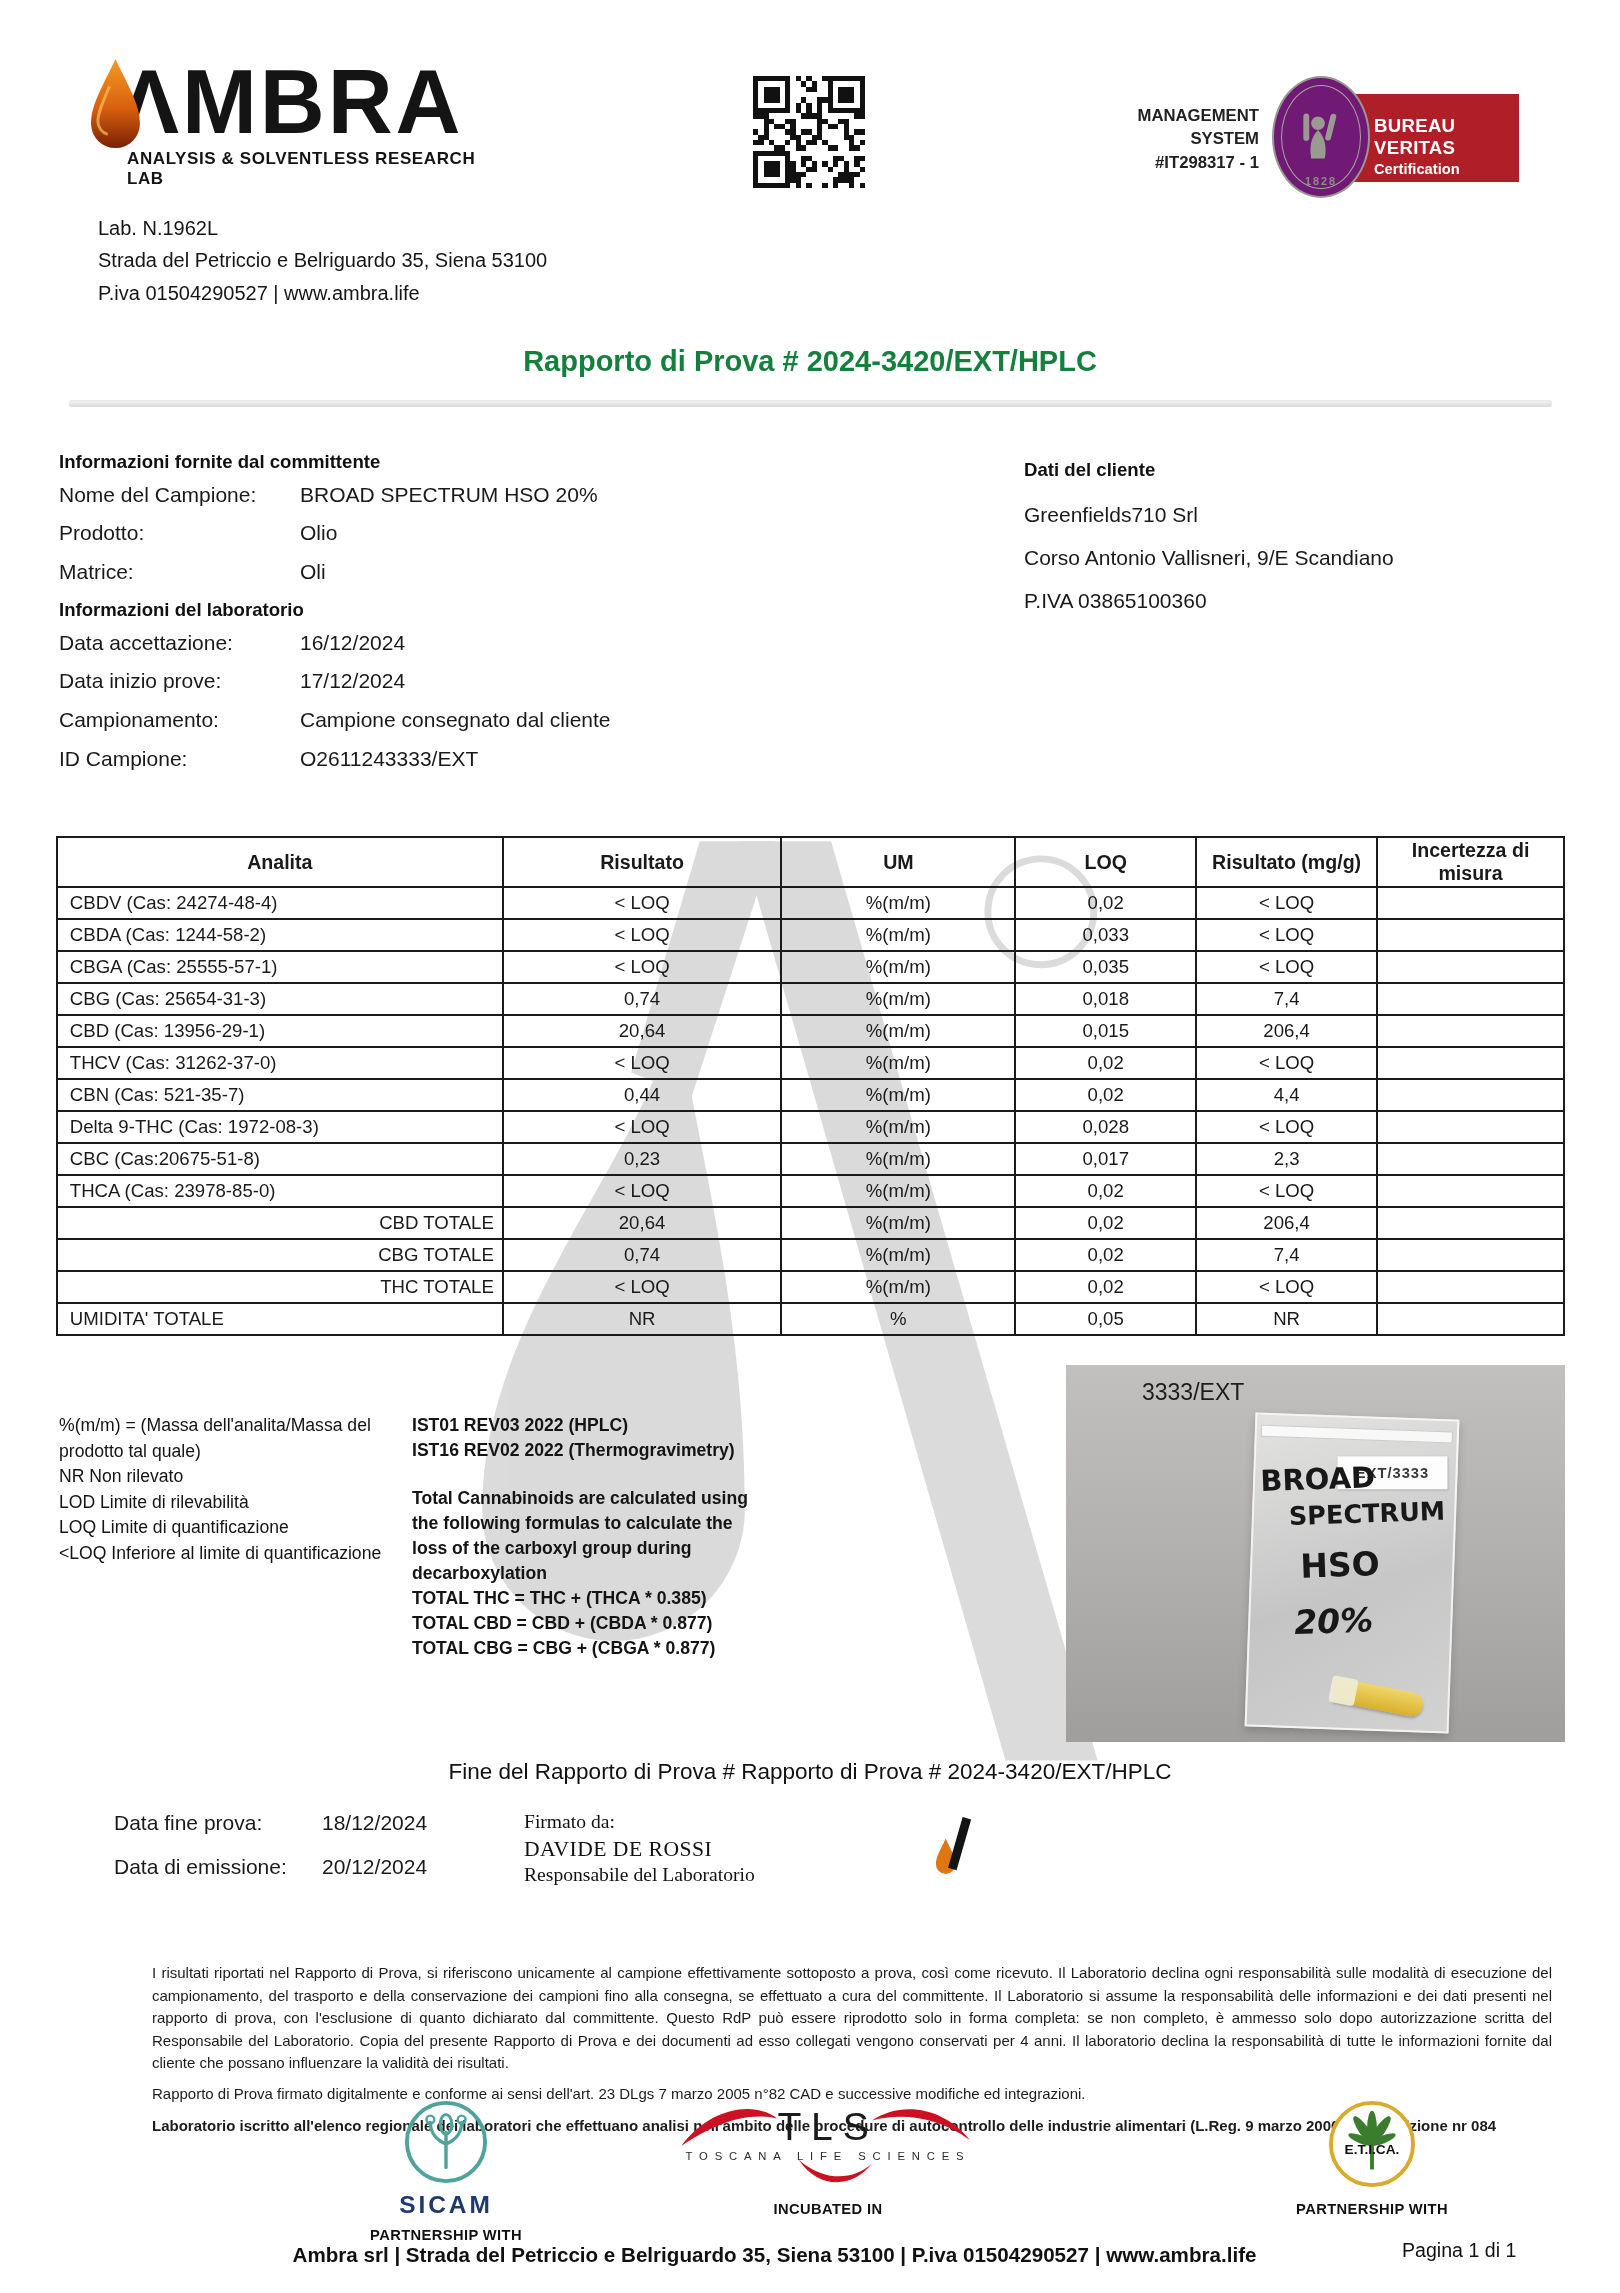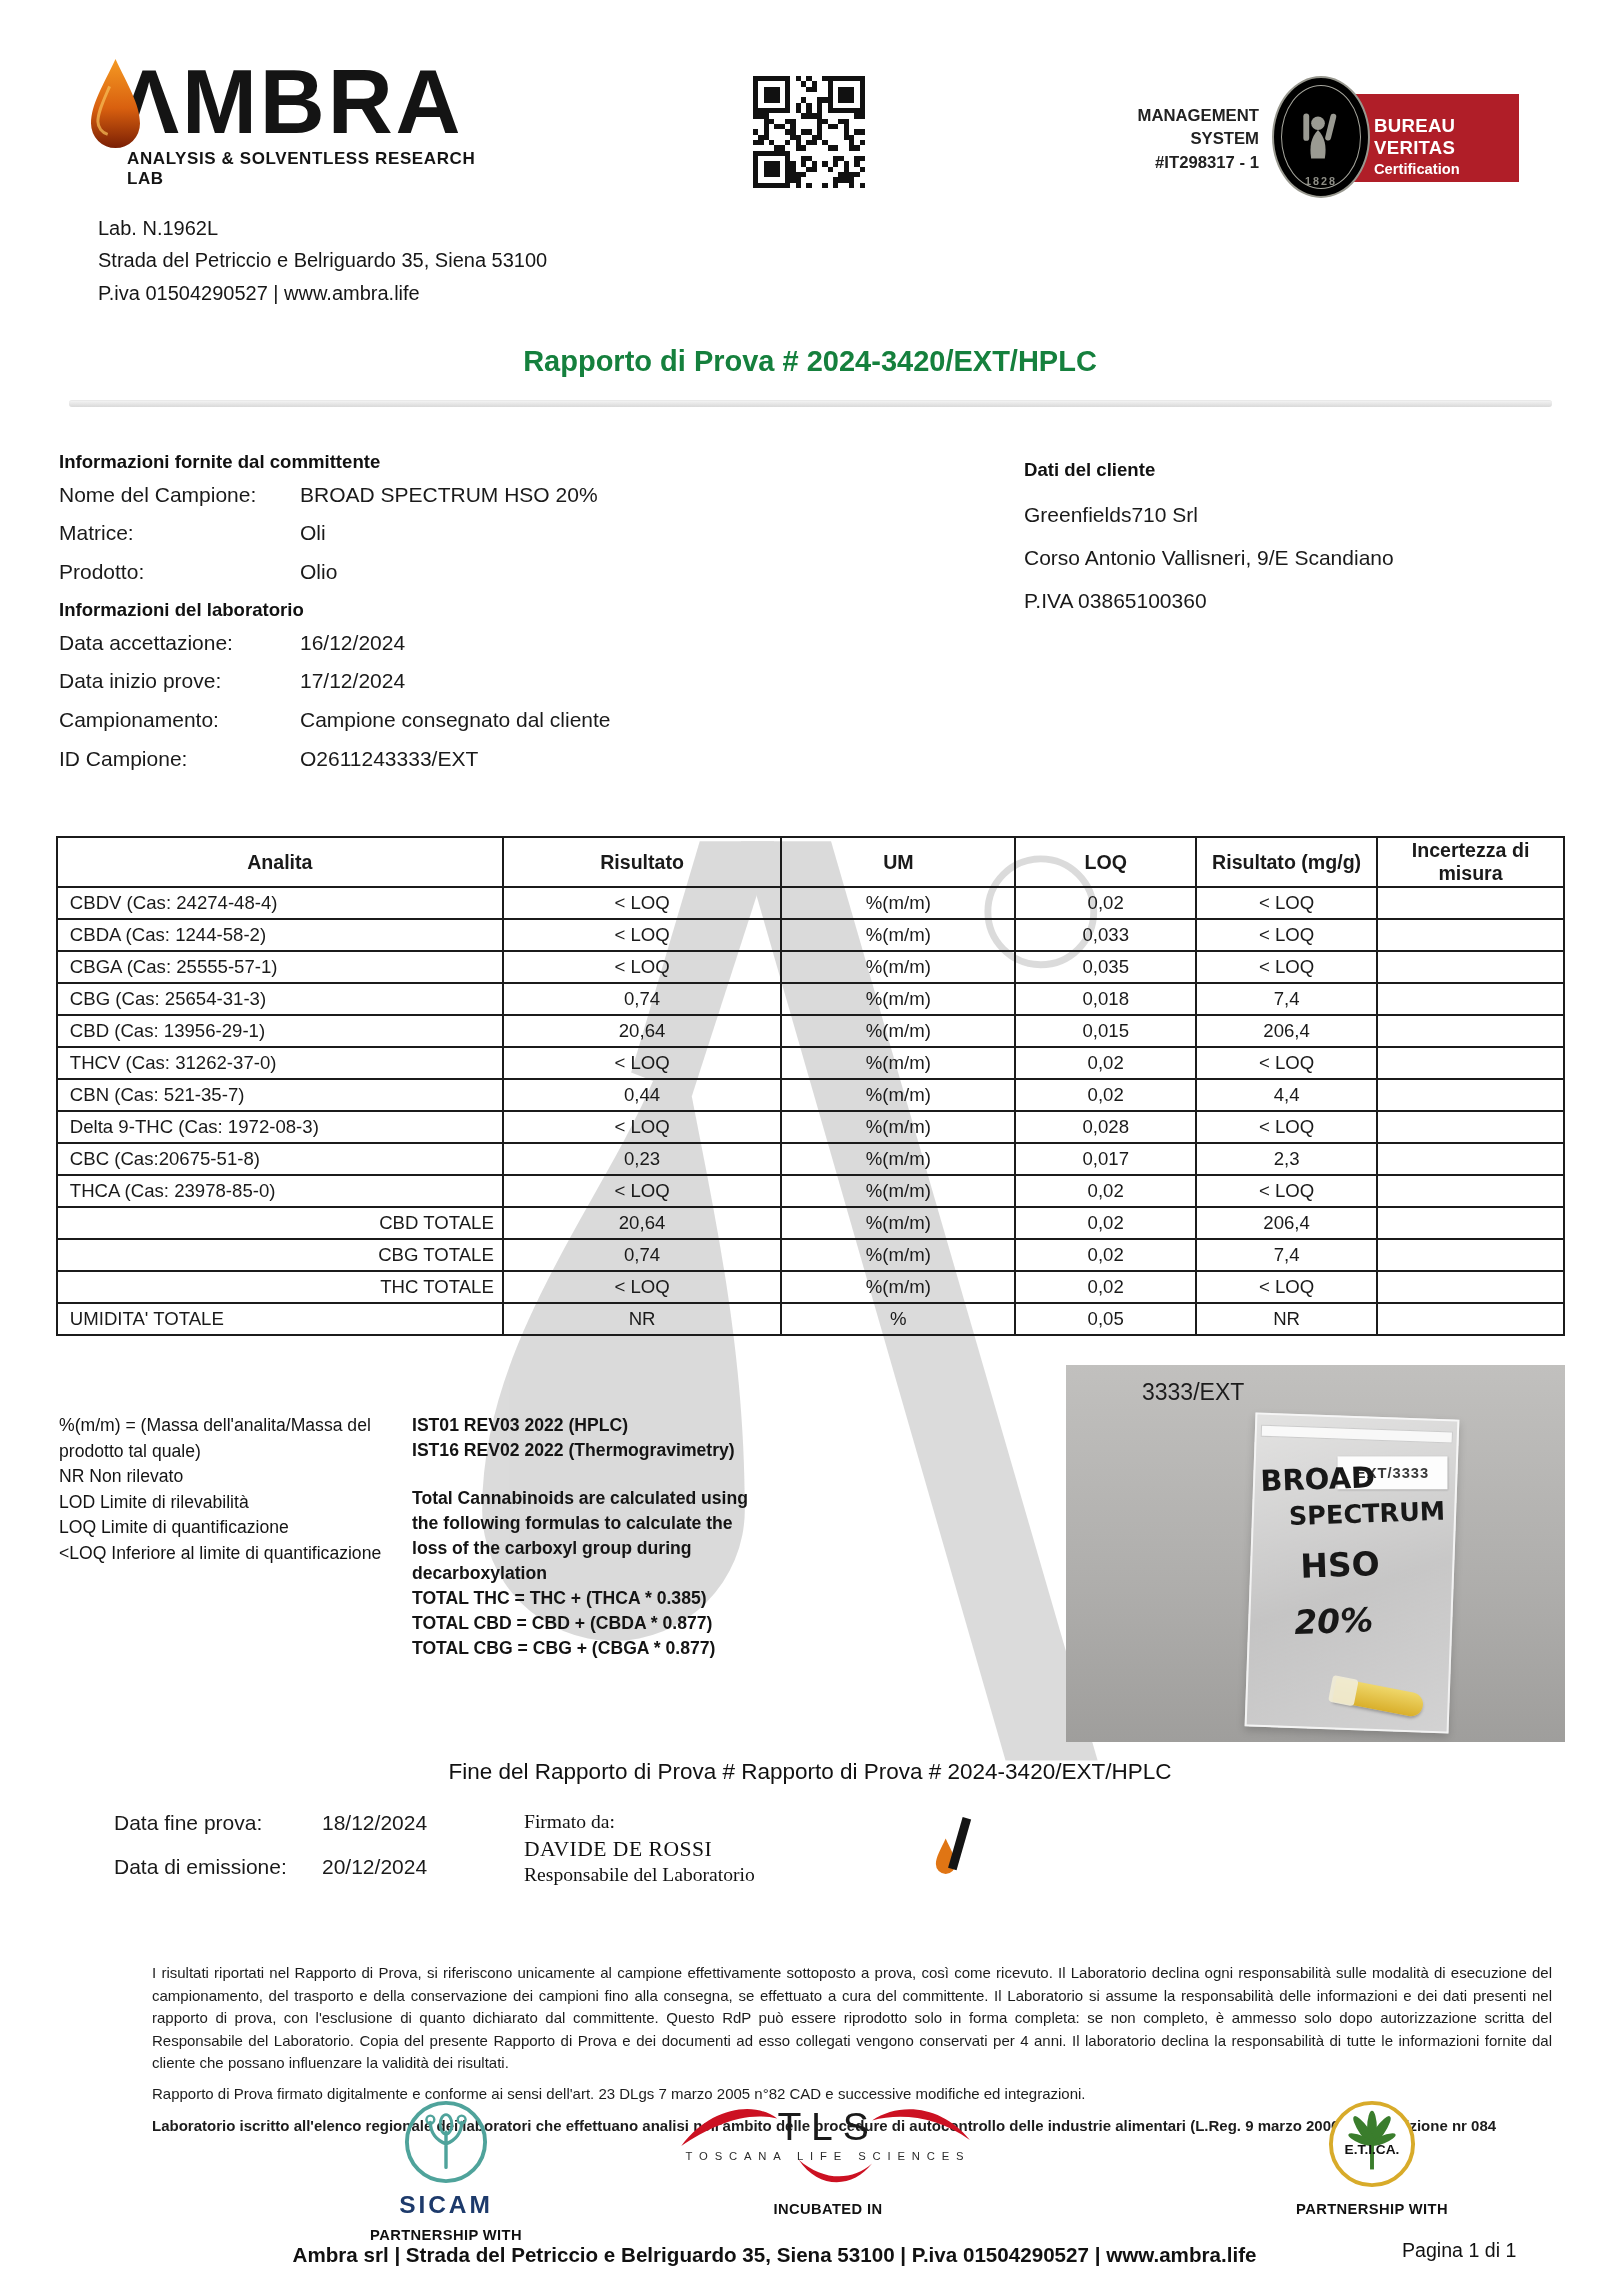--- a/index.html
+++ b/index.html
@@ -18,21 +18,21 @@
   .logo-drop{position:absolute;left:-2px;bottom:51px;}
   .tagline{margin-left:37px;margin-top:2px;font-size:17px;font-weight:700;letter-spacing:0.6px;color:#141414;}
   .lab-info{left:98px;top:212px;font-size:20px;line-height:1.62;color:#161616;}
   .qr{left:753px;top:76px;width:112px;height:112px;}
   .mgmt{left:1083px;top:104px;width:176px;text-align:right;font-size:16.7px;font-weight:600;line-height:1.4;color:#222;}
   .bv-badge{left:1272px;top:76px;width:247px;height:118px;}
   .bv-red{position:absolute;left:80px;top:17.6px;right:0;bottom:11.8px;background:#b01e28;}
   .bv-red-inner{position:absolute;left:102px;top:39px;color:#fff;}
   .bv-name{font-size:18.6px;font-weight:700;letter-spacing:0.3px;}
   .bv-cert{font-size:14.7px;font-weight:600;margin-top:2px;}
-  .bv-oval{position:absolute;left:0;top:0;width:94px;height:118px;background:#000000;border:2.9px solid #98988f;border-radius:50%;}
+  .bv-oval{position:absolute;left:0;top:0;width:94px;height:118px;background:#701a75;border:2.9px solid #98988f;border-radius:50%;}
   .bv-oval-inner{position:absolute;left:6.9px;top:6.9px;right:6.9px;bottom:6.9px;border:1.5px solid #a5a59c;border-radius:50%;}
   .bv-year{position:absolute;left:0;right:0;bottom:8.8px;text-align:center;font-size:10.8px;color:#8d8d85;letter-spacing:2px;font-weight:600;}
   
   .report-title{left:0;top:345px;width:1620px;text-align:center;font-size:29px;font-weight:700;color:#15803d;}
   .title-rule{left:69px;top:400px;width:1483px;height:5.9px;background:linear-gradient(180deg,#f2f2f2,#d9d9d9);border-top:1px solid #e9e9e9;border-radius:2.9px;}
   
   .committente{left:59px;top:451px;width:627px;}
   .info-heading{font-size:18.6px;font-weight:700;margin:0 0 9.8px 0;color:#111;}
   .info-heading.second{margin-top:13.7px;}
   .info-row{display:flex;margin-bottom:14.7px;font-size:21px;}
@@ -367,26 +367,26 @@
 <div class="abs z1 report-title">Rapporto di Prova # 2024-3420/EXT/HPLC</div>
 <div class="abs z1 title-rule"></div>
 
 <div class="abs z1 committente">
   <div class="info-heading">Informazioni fornite dal committente</div>
   <div class="info-row">
     <span class="lbl">Nome del Campione:</span>
     <span>BROAD SPECTRUM HSO 20%</span>
   </div>
   <div class="info-row">
+    <span class="lbl">Prodotto:</span>
+    <span>Olio</span>
+  </div>
+  <div class="info-row">
     <span class="lbl">Matrice:</span>
     <span>Oli</span>
-  </div>
-  <div class="info-row">
-    <span class="lbl">Prodotto:</span>
-    <span>Olio</span>
   </div>
   <div class="info-heading second">Informazioni del laboratorio</div>
   <div class="info-row">
     <span class="lbl">Data accettazione:</span>
     <span>16/12/2024</span>
   </div>
   <div class="info-row">
     <span class="lbl">Data inizio prove:</span>
     <span>17/12/2024</span>
   </div>

